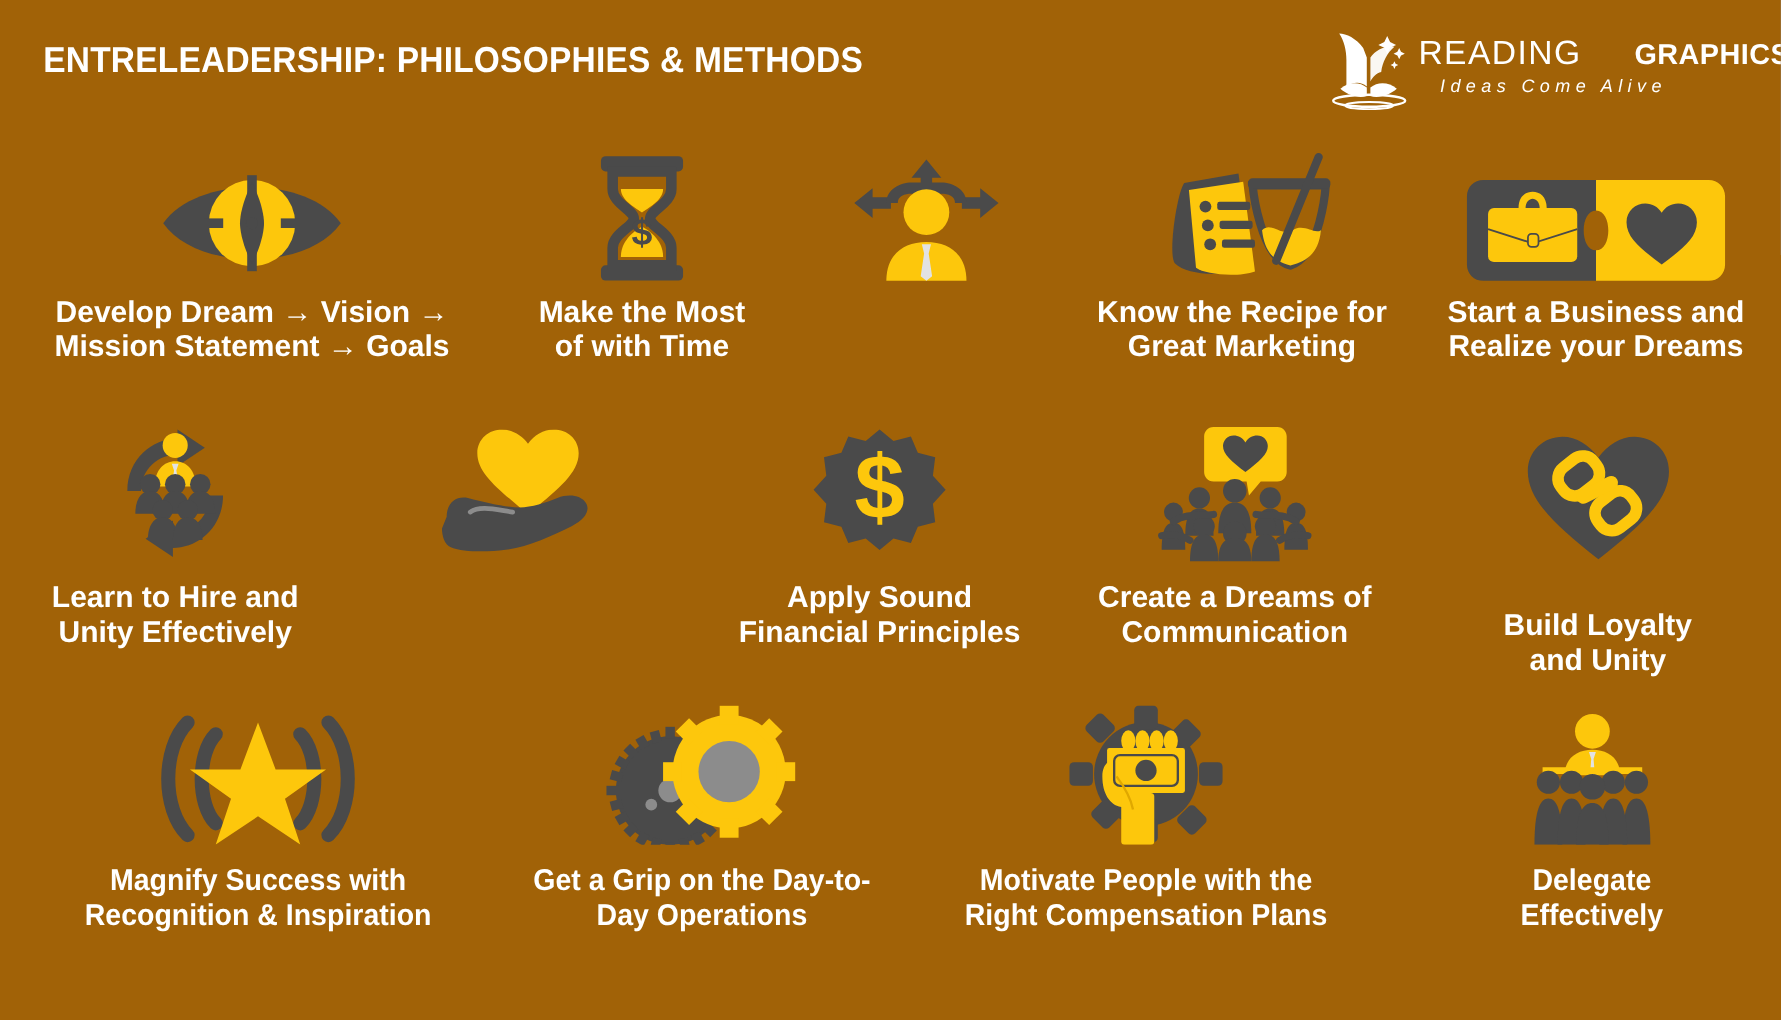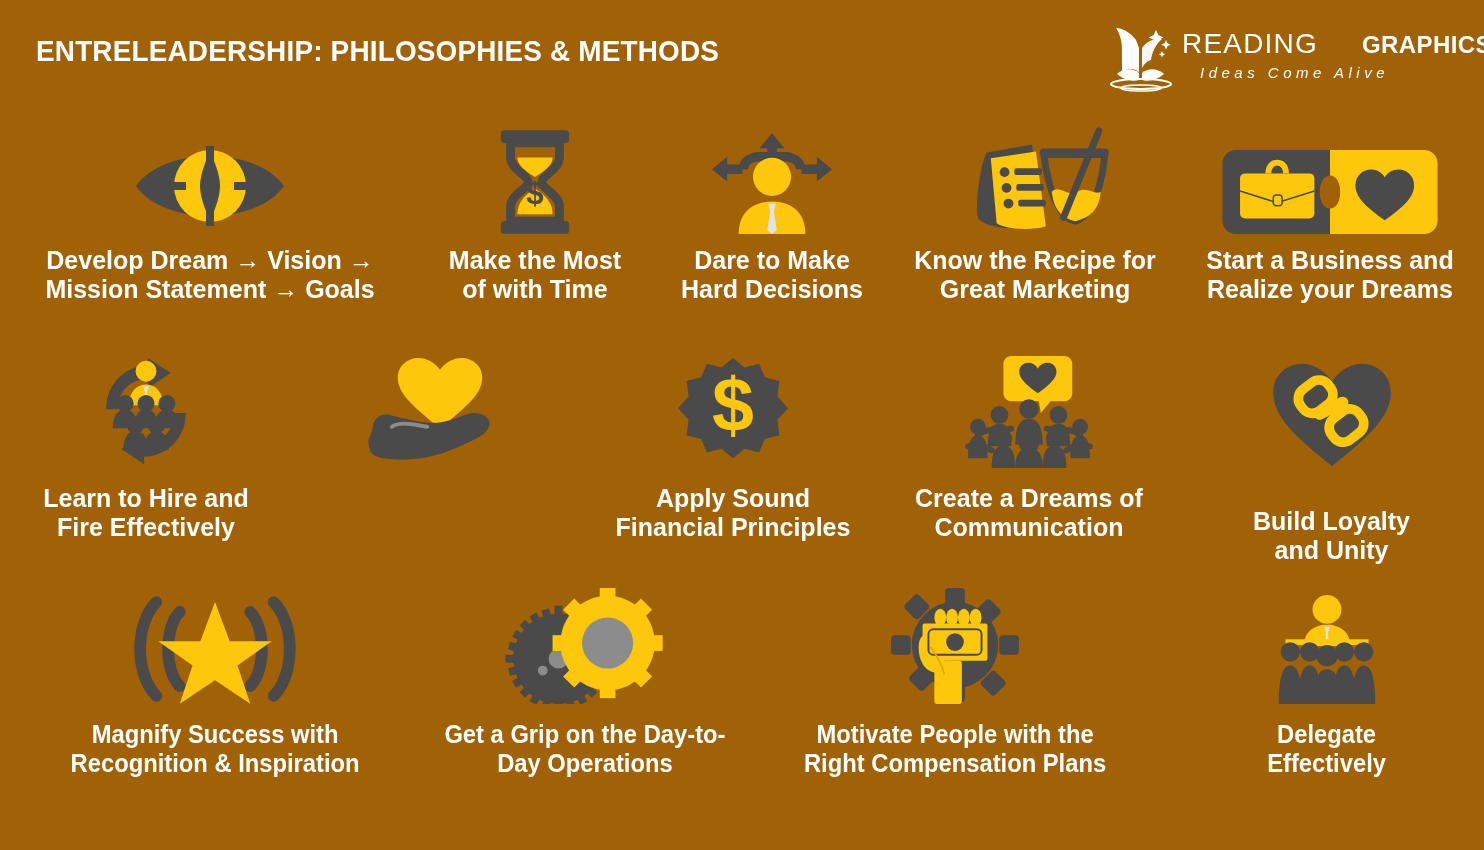--- a/index.html
+++ b/index.html
@@ -169,22 +169,20 @@
               <path d="M2 40 L18 27 L18 35 L34 35 L34 45 L18 45 L18 53 Z"></path>
               <path d="M128 40 L112 27 L112 35 L96 35 L96 45 L112 45 L112 53 Z"></path>
               <path d="M30 40 C30 28 42 22 52 22 L78 22 C88 22 100 28 100 40 L90 40 C90 34 84 32 78 32 L52 32 C46 32 40 34 40 40 Z"></path>
             </g>
             <circle cx="65" cy="48" r="20" fill="#fdc70c"></circle>
             <path d="M30 108 C30 86 44 74 65 74 C86 74 100 86 100 108 Z" fill="#fdc70c"></path>
             <path d="M61 76 L69 76 L67 84 L70 104 L65 108 L60 104 L63 84 Z" fill="#e2e2e2"></path>
           </svg>
         </span>
       </div>
-      <div class="label">Dare to Make
-Hard Decisions</div>
     </div>
 
     <div class="cell" style="width:282px;">
       <div class="icon-box" style="height:118px;">
         <span>
           <svg class="icon" viewBox="0 0 150 115" width="148" height="113">
             <g>
               <path d="M18 98 C12 90 20 38 26 30 L72 22 L82 98 C70 110 30 110 18 98 Z" fill="#4a4a4a"></path>
               <path d="M30 36 L76 29 L86 105 C72 110 44 108 36 102 Z" fill="#fdc70c"></path>
               <g fill="#4a4a4a">
@@ -250,21 +248,21 @@
                 <path d="M69 76 C69 62 75 56 82 56 C89 56 95 62 95 76 Z"></path>
               <circle cx="49" cy="73" r="9"></circle>
                 <path d="M36 99 C36 85 42 79 49 79 C56 79 62 85 62 99 Z"></path>
               <circle cx="71" cy="73" r="9"></circle>
                 <path d="M58 99 C58 85 64 79 71 79 C78 79 84 85 84 99 Z"></path>
             </g>
           </svg>
         </span>
       </div>
       <div class="label">Learn to Hire and
-Fire Effectively</div>
+Unity Effectively</div>
     </div>
 
     <div class="cell" style="width:295px;">
       <div class="icon-box" style="height:118px;">
         <span>
           <svg class="icon" viewBox="0 0 150 112" width="148" height="110">
             <path d="M75 72 C52 52 32 38 32 20 C32 8 42 0 53 0 C62 0 70 5 75 12 C80 5 88 0 97 0 C108 0 118 8 118 20 C118 38 98 52 75 72 Z" fill="#fdc70c"></path>
             <path d="M6 74 C6 62 14 56 24 58 C40 62 56 66 68 66 C78 66 90 62 100 58 C110 54 120 56 124 62 C128 68 124 76 112 82 C96 90 74 100 56 102 C40 104 20 104 10 100 C4 98 2 90 2 84 Z" fill="#4a4a4a"></path>
             <path d="M26 70 C34 64 48 68 62 70" fill="none" stroke="#8c8c8c" stroke-width="4" stroke-linecap="round"></path>
           </svg>

